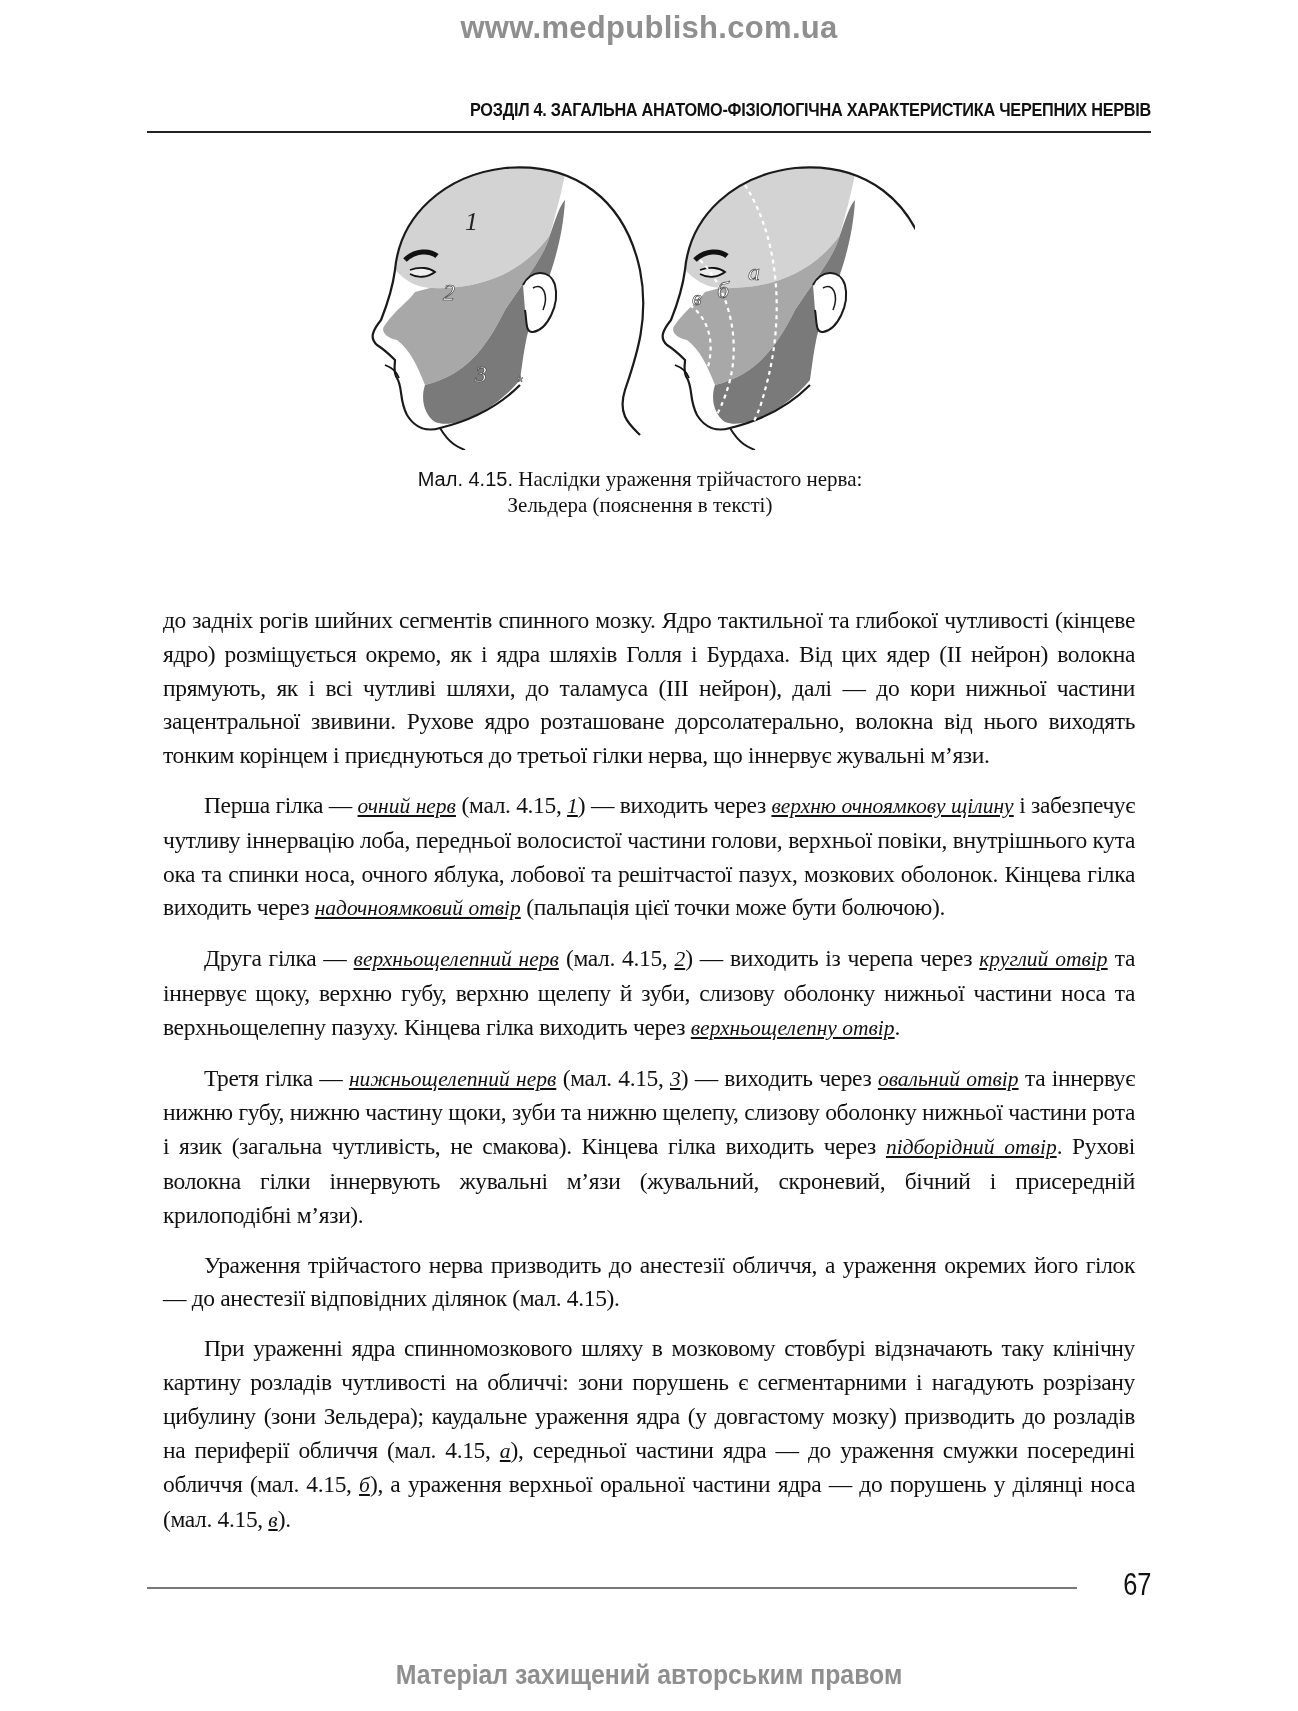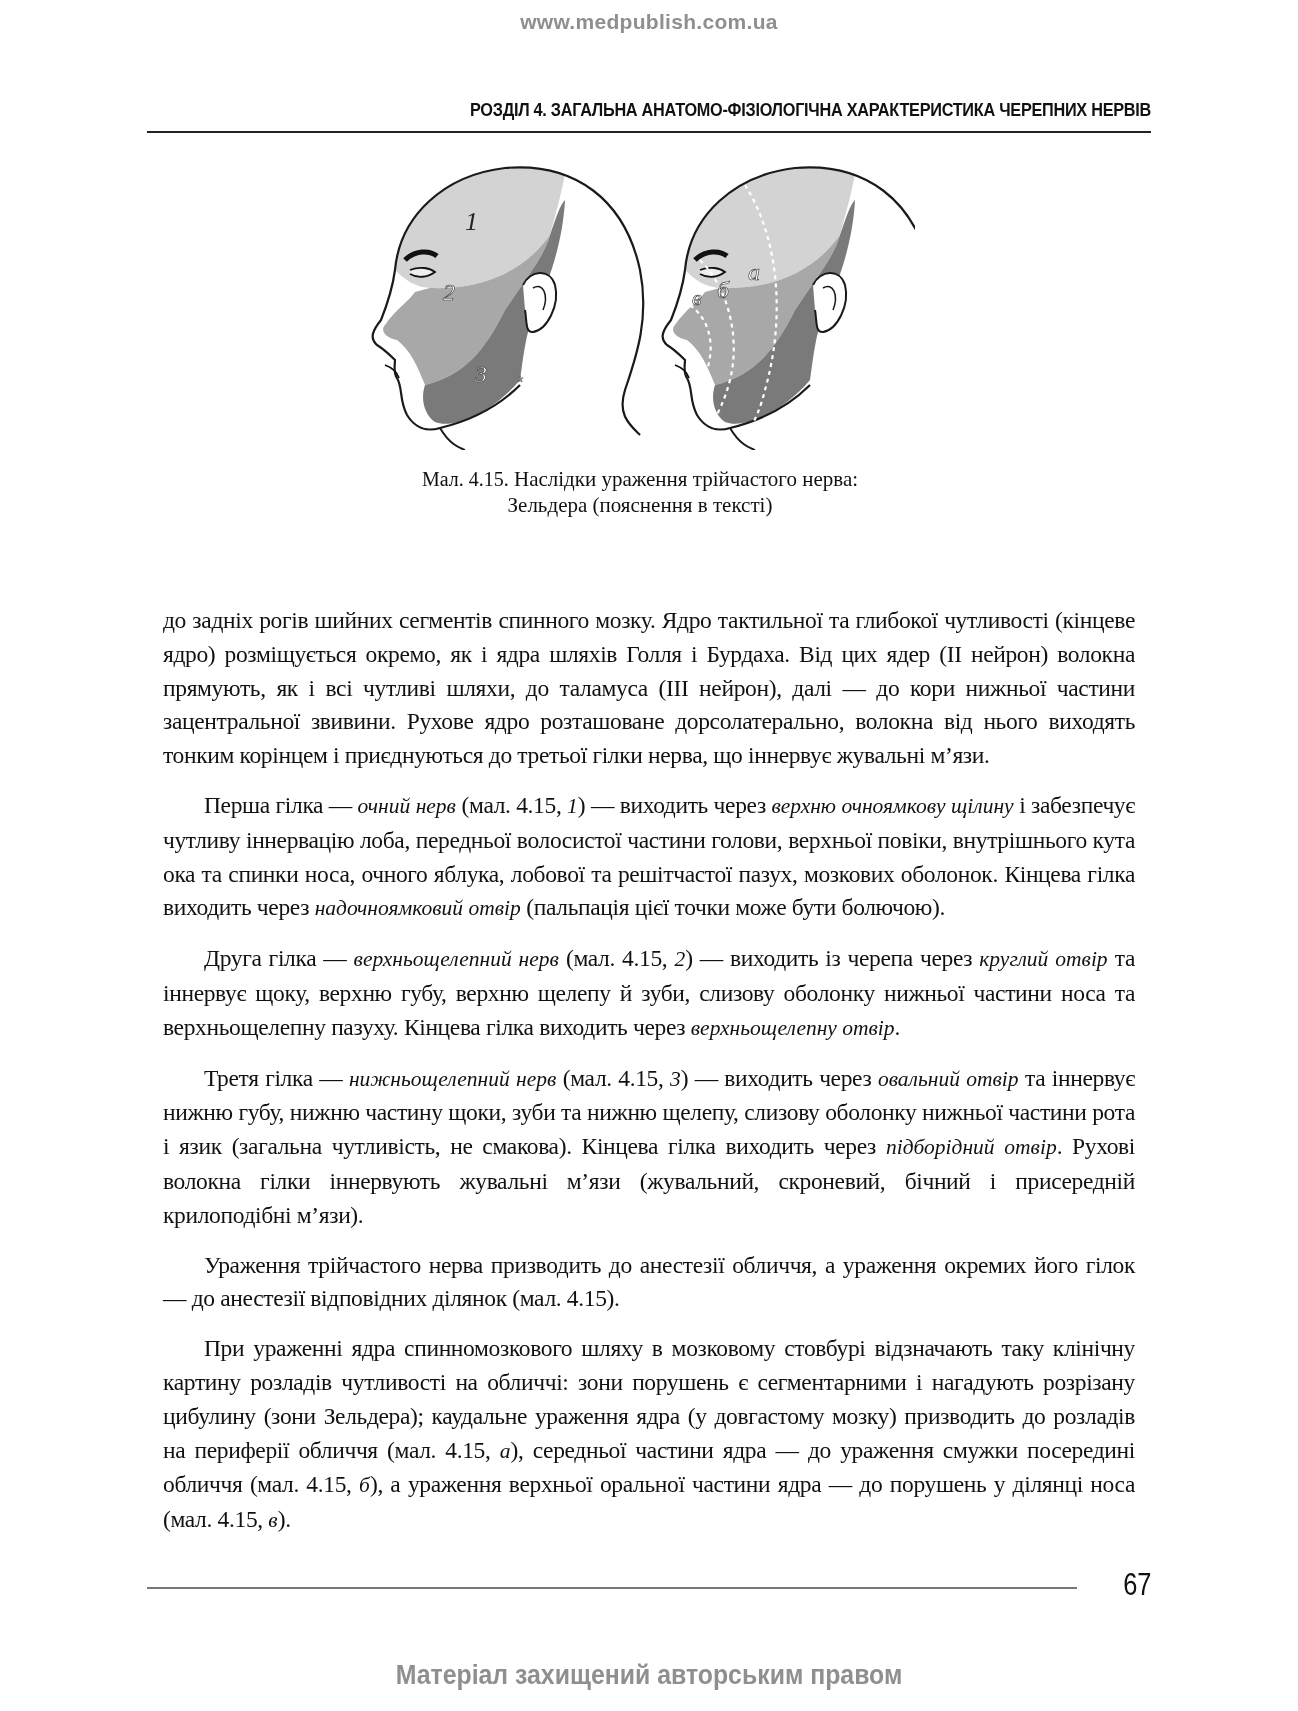--- a/index.html
+++ b/index.html
@@ -1,44 +1,44 @@
 <!DOCTYPE html>
 <html><head>
   <meta charset="utf-8">
   <style>
     html, body { margin: 0; padding: 0; background: #ffffff; }
     body { width: 1298px; height: 1711px; position: relative; overflow: hidden; }
     .watermark-top {
       position: absolute; left: 0; right: 0; top: 10px; text-align: center;
-      font-family: "Liberation Sans", sans-serif; font-weight: bold; font-size: 21px;
+      font-family: "Liberation Sans", sans-serif; font-weight: bold; font-size: 31px;
       color: #8f8f8f; letter-spacing: 0.3px;
     }
     .running-head {
       position: absolute; left: 147px; width: 1004px; top: 100px; text-align: right;
       font-family: "Liberation Sans", sans-serif; font-weight: bold; font-size: 17.5px;
       color: #111; letter-spacing: -0.3px; transform: scaleX(0.93); transform-origin: right;
       white-space: nowrap;
     }
     .head-rule { position: absolute; left: 147px; width: 1004px; top: 131px; height: 1.5px; background: #222; }
     .figure { position: absolute; left: 355px; top: 160px; width: 560px; height: 290px; }
     .caption {
       position: absolute; left: 360px; width: 560px; top: 466px; text-align: center;
       font-family: "Liberation Serif", serif; font-size: 21px; line-height: 26px; color: #111;
     }
-    .caption .cap-label { font-family: Liberation Serif, serif; font-size: 20px; }
+    .caption .cap-label { font-family: Liberation Sans, sans-serif; font-size: 20px; }
     .caption .cap-title { font-weight: normal; text-align: center; }
     .caption .cap-line2 { text-align: justify; text-align-last: justify; }
     .body-text {
       position: absolute; left: 147px; width: 1004px; top: 588px;
       font-family: "Liberation Serif", serif; font-size: 23.5px; line-height: 33.8px; color: #111;
       text-align: justify; letter-spacing: -0.35px;
     }
     .body-text p { margin: 16px; }
     .body-text p.indent { text-indent: 41px; }
-    .body-text i { font-size: 21.5px; letter-spacing: 0; }
+    .body-text i { font-size: 21.5px; letter-spacing: 0; text-decoration: underline; }
     .foot-rule { position: absolute; left: 147px; width: 930px; top: 1587px; height: 1.5px; background: #777; }
     .page-number {
       position: absolute; right: 147px; top: 1567px;
       font-family: "Liberation Sans", sans-serif; font-size: 31px; color: #111;
       transform: scaleX(0.82); transform-origin: right;
     }
     .watermark-bottom {
       position: absolute; left: 0; right: 0; top: 1660px; text-align: center;
       font-family: "Liberation Sans", sans-serif; font-weight: bold; font-size: 27px;
       color: #8f8f8f; transform: scaleX(0.92);

